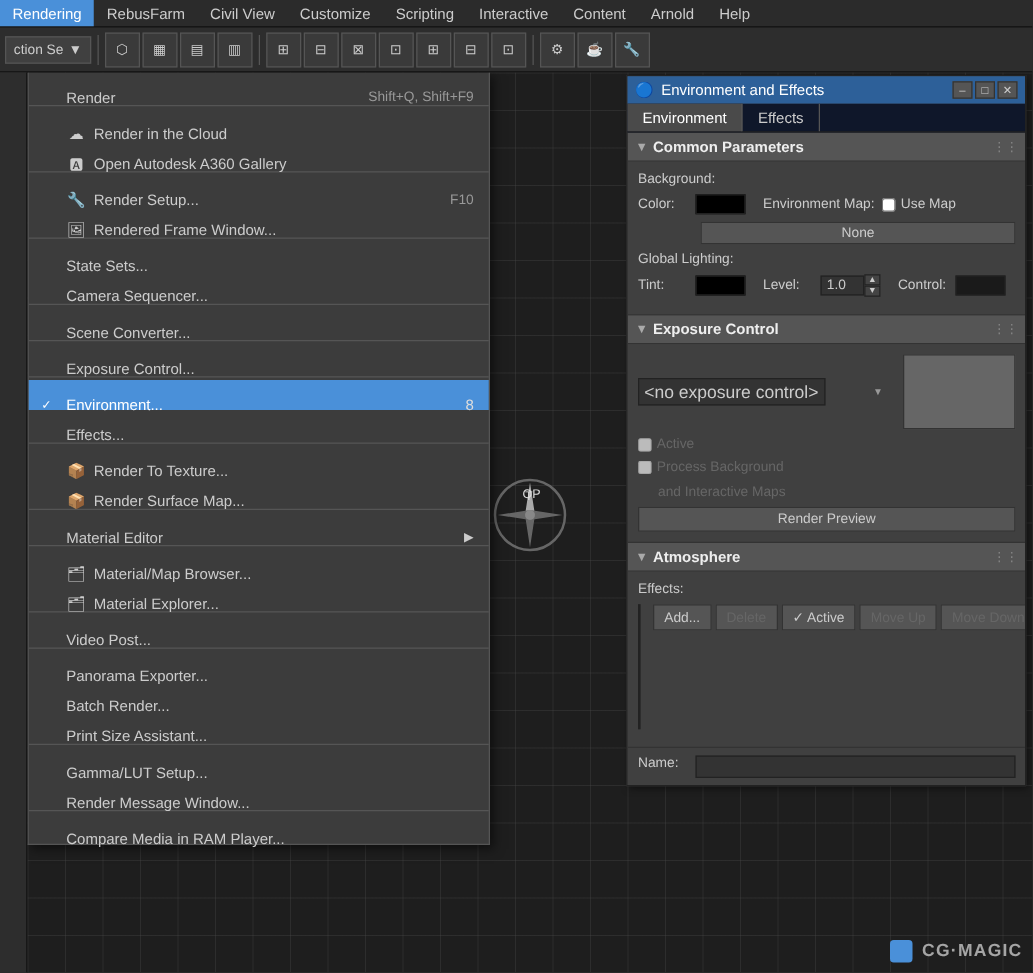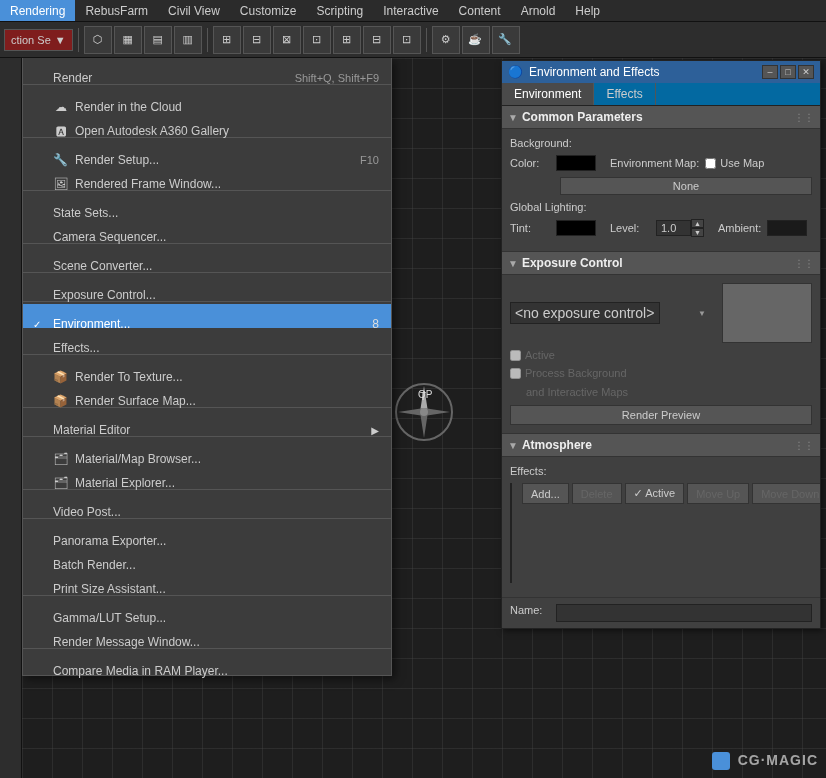--- a/index.html
+++ b/index.html
@@ -195,21 +195,21 @@
       border: 1px solid #333;
       display: flex;
       align-items: center;
       justify-content: center;
       font-size: 9px;
       color: #ccc;
       cursor: pointer;
     }
     .env-panel-tabs {
       display: flex;
-      background: #0369a1;
+      background: #0f172a;
       border-bottom: 1px solid #222;
     }
     .env-tab {
       padding: 4px 12px;
       color: #ccc;
       font-size: 12px;
       cursor: pointer;
       border-right: 1px solid #555;
     }
     .env-tab.active {
@@ -437,21 +437,21 @@
     }
     .tb-separator {
       width: 1px;
       height: 24px;
       background: #555;
       margin: 0 3px;
     }
     .tb-dropdown {
       display: flex;
       align-items: center;
-      background: #7f1d1d;
+      background: #404040;
       border: 1px solid #555;
       padding: 2px 6px;
       height: 22px;
       cursor: pointer;
       font-size: 11px;
       color: #ccc;
       gap: 4px;
     }
   </style>
 </head>
@@ -565,21 +565,21 @@
             <span class="field-label">Tint:</span>
             <div class="color-swatch black"></div>
             <span class="field-label" style="margin-left:8px;">Level:</span>
             <div class="spinner-input">
               <input type="text" value="1.0" style="width: 35px; background: rgb(51, 51, 51); border: 1px solid rgb(34, 34, 34); color: rgb(204, 204, 204); padding: 1px 4px; font-size: 11px;">
               <div style="display:flex;flex-direction:column;">
                 <button class="spinner-btn" style="height:9px;font-size:7px;">▲</button>
                 <button class="spinner-btn" style="height:9px;font-size:7px;">▼</button>
               </div>
             </div>
-            <span class="field-label" style="margin-left:8px;">Ambient:</span>
+            <span class="field-label" style="margin-left:8px;">Control:</span>
             <div class="color-swatch darkgray"></div>
           </div>
         </div>
 
         <div class="section-header">
           <span class="collapse-arrow">▼</span>
           <span class="section-title">Exposure Control</span>
           <span class="section-dots">⋮⋮</span>
         </div>
         <div class="section-body">

